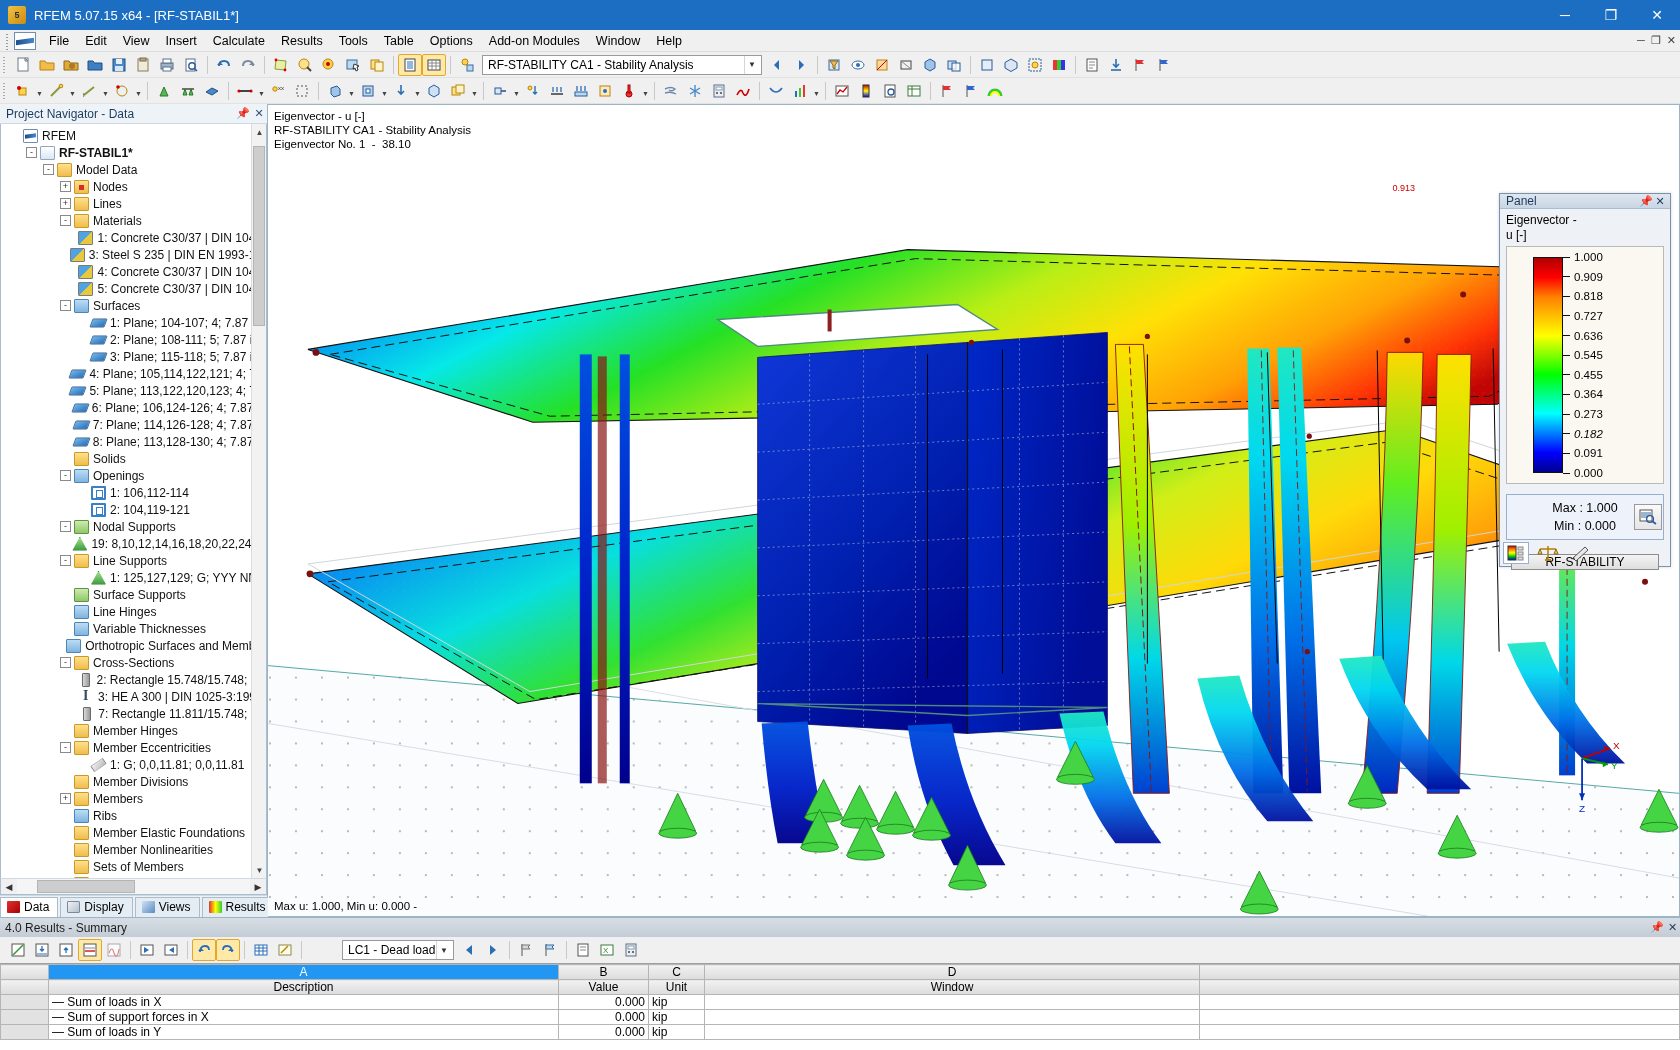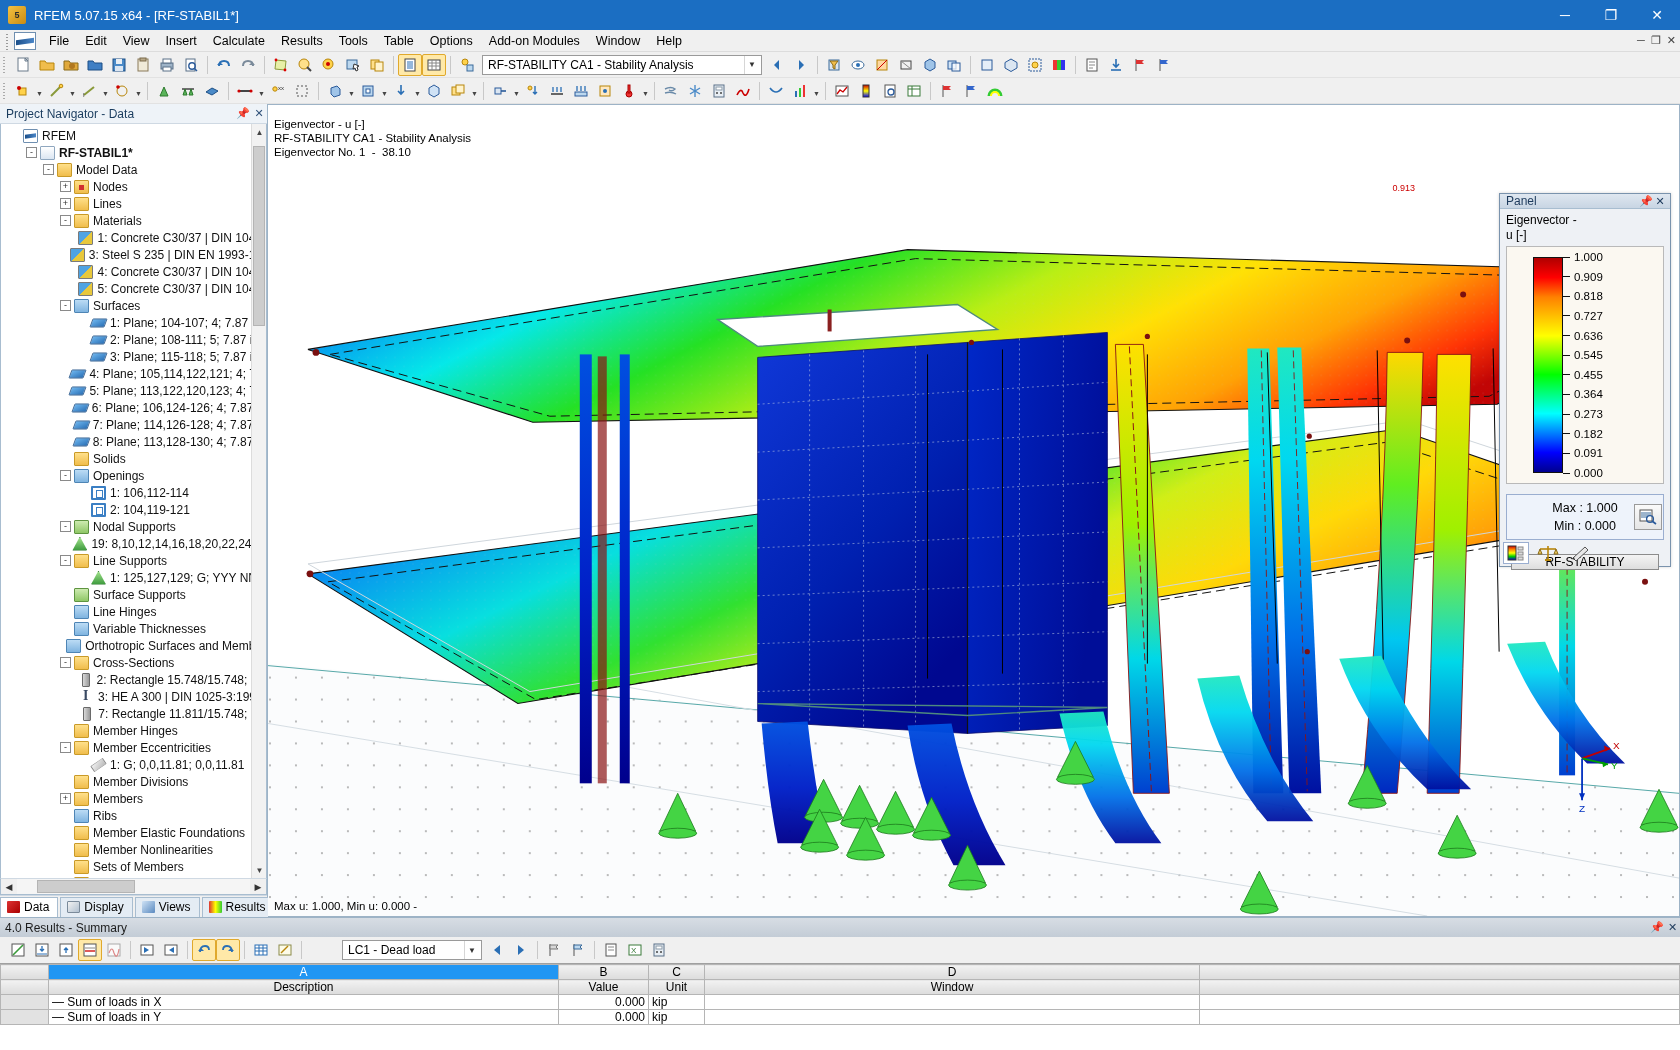--- a/index.html
+++ b/index.html
@@ -132,21 +132,21 @@
       border-top:1px solid #cfd9e3; }
   .ntab { display:flex;align-items:center;gap:4px;padding:2px 8px 3px 6px; font-size:12px;
       border:1px solid #a8bdd0; border-bottom:none; background:#e4ecf4; margin-right:2px; cursor:default;}
   .ntab.sel { background:#fff; }
   .ntab .nti{width:13px;height:12px;border-radius:1px;}
 
   
   #viewwrap { flex:1; display:flex; flex-direction:column; background:#fff; }
   #view3d { flex:1; position:relative; background:#fff; overflow:hidden;
       border:1px solid #9db3c6; border-left:none; }
-  #view-caption { position:absolute; left:6px; top:12px; font-size:11.5px; line-height:14px;
+  #view-caption { position:absolute; left:6px; top:4px; font-size:11.5px; line-height:14px;
       color:#000; font-family:"Liberation Sans",sans-serif; white-space:pre;}
   #view-status { position:absolute; left:6px; bottom:4px; font-size:11.5px; color:#000; }
   #view-maxlabel{ position:absolute; right:264px; top:78px; font-size:9px; color:#c00; }
 
   
   #panel { position:absolute; right:8px; top:88px; width:172px; height:374px;
       background:#eef1f5; border:1px solid #7a93ad; display:flex; flex-direction:column;
       box-shadow:0 0 3px rgba(0,0,0,.18); }
   #panel-head { height:20px; background:linear-gradient(to bottom,#dfe7f0,#c8d5e3);
       display:flex;align-items:center;padding:0 3px 0 6px;font-size:12px;color:#1d3a5c;
@@ -1289,21 +1289,21 @@
                 <span>0.455</span>
               </div>
               <div class="ltick" style="top: 63.6364%;">
                 <span class="dash"></span>
                 <span>0.364</span>
               </div>
               <div class="ltick" style="top: 72.7273%;">
                 <span class="dash"></span>
                 <span>0.273</span>
               </div>
-              <div class="ltick" style="top: 81.8182%;">
+              <div class="ltick" style="top: 81.8182%; font-style: italic;">
                 <span class="dash"></span>
                 <span>0.182</span>
               </div>
               <div class="ltick" style="top: 90.9091%;">
                 <span class="dash"></span>
                 <span>0.091</span>
               </div>
               <div class="ltick" style="top: 100%;">
                 <span class="dash"></span>
                 <span>0.000</span>
@@ -1440,21 +1440,21 @@
           <line x1="10" y1="3" x2="10" y2="13" stroke="#2a6fb5"></line>
         </svg>
       </div>
     <div class="tbtn">
       <svg width="16" height="16">
           <rect x="2" y="3" width="12" height="10" fill="#fdfbe8" stroke="#8a8a4a"></rect>
           <path d="M4 11 L11 4" stroke="#b8860b" stroke-width="1.4"></path>
         </svg>
       </div>
     <div class="tsep"></div>
-    <div class="combobox" style="width:140px;margin-left:36px;">
+    <div class="combobox" style="width:112px;margin-left:36px;">
       <span class="cbtext">LC1 - Dead load</span>
       <span class="cbarrow">▼</span>
     </div>
     <div class="tbtn">
       <svg width="16" height="16">
           <path d="M11 3 L5 8 L11 13 Z" fill="#2a6fb5"></path>
         </svg>
       </div>
     <div class="tbtn">
       <svg width="16" height="16">
@@ -1530,20 +1530,28 @@
           <tr>
             <td class="rowhdr"></td>
             <td>— Sum of loads in X</td>
             <td class="val">0.000</td>
             <td>kip</td>
             <td></td>
             <td></td>
           </tr>
           <tr>
             <td class="rowhdr"></td>
+            <td>— Sum of support forces in X</td>
+            <td class="val">0.000</td>
+            <td>kip</td>
+            <td></td>
+            <td></td>
+          </tr>
+          <tr>
+            <td class="rowhdr"></td>
             <td>— Sum of loads in Y</td>
             <td class="val">0.000</td>
             <td>kip</td>
             <td></td>
             <td></td>
           </tr>
         </tbody>
     </table>
   </div>
 

